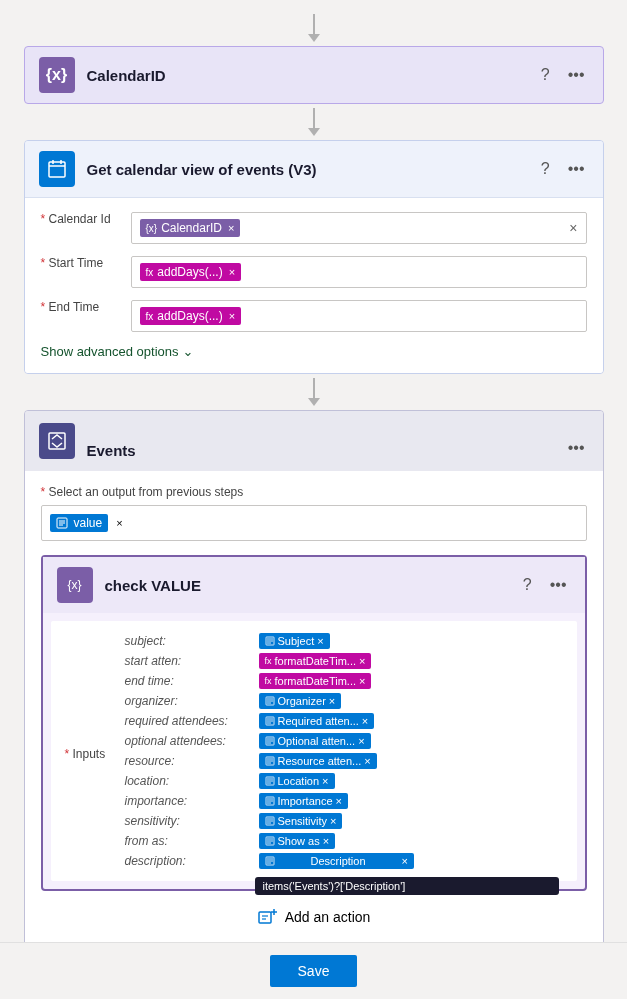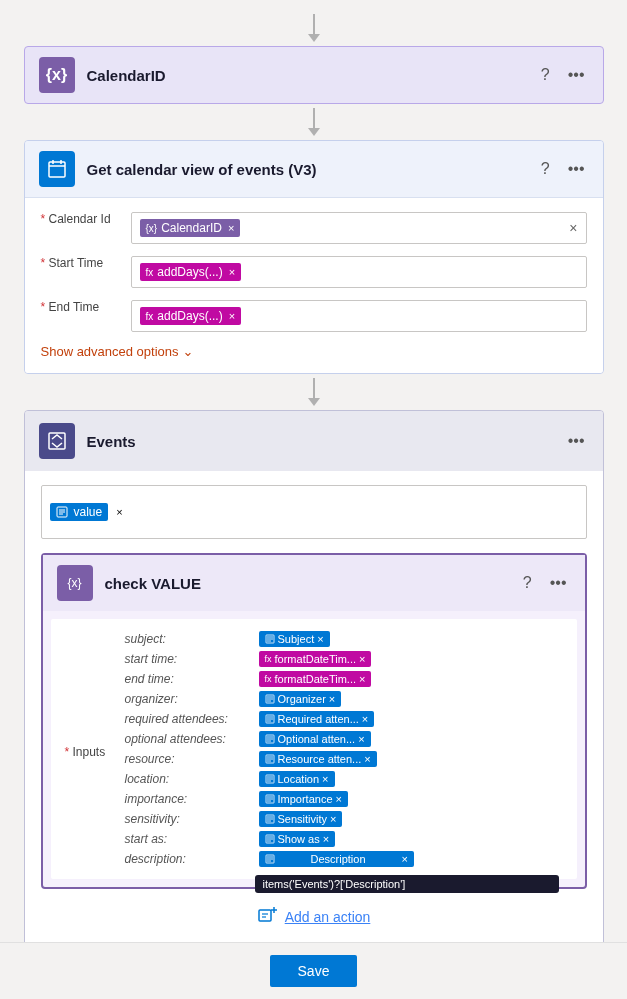--- a/index.html
+++ b/index.html
@@ -166,40 +166,40 @@
       font-size: 11px;
       margin-left: 2px;
     }
     .field-clear {
       margin-left: 6px;
       color: #666;
       cursor: pointer;
       font-size: 14px;
     }
     .show-advanced {
-      color: #c2410c;
+      color: #14532d;
       font-size: 13px;
       cursor: pointer;
       display: flex;
       align-items: center;
       gap: 4px;
       margin-top: 4px;
     }
 
     
     .events-outer {
       width: 580px;
       background: #f0f0f5;
       border: 1.5px solid #c0c0d8;
       border-radius: 4px;
       overflow: hidden;
     }
     .events-header {
       display: flex;
-      align-items: center;
+      align-items: flex-end;
       padding: 12px 14px;
       background: #e8e8f0;
     }
     .block-icon-loop {
       width: 36px;
       height: 36px;
       background: #4a4a8a;
       border-radius: 4px;
       display: flex;
       align-items: center;
@@ -217,21 +217,21 @@
       font-size: 12px;
       color: #d13438;
       margin-bottom: 6px;
     }
     .select-label span {
       color: #444;
     }
     .value-token-row {
       border: 1px solid #c8c6c4;
       border-radius: 2px;
-      padding: 17px 8px;
+      padding: 8px 8px;
       display: flex;
       align-items: center;
       gap: 6px;
       margin-bottom: 14px;
     }
     .token-blue {
       background: #0078d4;
       color: white;
     }
 
@@ -336,29 +336,28 @@
     }
 
     
     .add-action-container {
       display: flex;
       justify-content: center;
       margin: 16px 0;
     }
     .add-action-btn {
       display: flex;
-      align-items: flex-end;
+      align-items: center;
       gap: 8px;
       background: none;
       border: none;
       cursor: pointer;
-      color: #3b82f6;
+      color: #000000;
       font-size: 14px;
       font-weight: 500;
-      text-decoration: underline;
     }
 
     
     .bottom-bar {
       width: 627px;
       background: #f3f2f1;
       border-top: 1px solid #e0e0e0;
       display: flex;
       justify-content: center;
       gap: 16px;
@@ -494,20 +493,23 @@
           <path d="M5 8 L10 4 L15 8" stroke="white" stroke-width="1.5" fill="none"></path>
           <path d="M5 12 L10 16 L15 12" stroke="white" stroke-width="1.5" fill="none"></path>
         </svg>
       </div>
       <span class="block-title">Events</span>
       <div class="block-actions">
         <button class="icon-btn">•••</button>
       </div>
     </div>
     <div class="events-body">
+      <div class="select-label">
+        <span style="color:#d13438;">*</span> <span>Select an output from previous steps</span>
+      </div>
       <div class="value-token-row">
         <span class="token token-blue">
           <svg width="12" height="12" viewBox="0 0 12 12" fill="white" style="margin-right:2px;">
               <rect x="1" y="1" width="10" height="10" rx="1" stroke="white" stroke-width="1" fill="none"></rect>
               <line x1="3" y1="4" x2="9" y2="4" stroke="white" stroke-width="1"></line>
               <line x1="3" y1="6" x2="9" y2="6" stroke="white" stroke-width="1"></line>
               <line x1="3" y1="8" x2="7" y2="8" stroke="white" stroke-width="1"></line>
             </svg>
           <span>value</span>
         </span>
@@ -540,21 +542,21 @@
                       <line x1="2" y1="3" x2="8" y2="3" stroke="white" stroke-width="0.8"></line>
                       <line x1="2" y1="5" x2="8" y2="5" stroke="white" stroke-width="0.8"></line>
                       <line x1="2" y1="7" x2="6" y2="7" stroke="white" stroke-width="0.8"></line>
                     </svg>
                   Subject
                   <span style="cursor:pointer;">×</span>
                 </span>
               </div>
 
               <div class="input-item">
-                <span class="input-key">start time:</span>
+                <span class="input-key">start atten:</span>
                 <span class="token-formula-pink">
                   <span style="font-size:9px;">fx</span>
                   formatDateTim...
                   <span style="cursor:pointer;">×</span>
                 </span>
               </div>
 
               <div class="input-item">
                 <span class="input-key">end time:</span>
                 <span class="token-formula-pink">
@@ -656,21 +658,21 @@
                       <line x1="2" y1="3" x2="8" y2="3" stroke="white" stroke-width="0.8"></line>
                       <line x1="2" y1="5" x2="8" y2="5" stroke="white" stroke-width="0.8"></line>
                       <line x1="2" y1="7" x2="6" y2="7" stroke="white" stroke-width="0.8"></line>
                     </svg>
                   Sensitivity
                   <span style="cursor:pointer;">×</span>
                 </span>
               </div>
 
               <div class="input-item">
-                <span class="input-key">start as:</span>
+                <span class="input-key">from as:</span>
                 <span class="token-office">
                   <svg width="10" height="10" viewBox="0 0 10 10" fill="none">
                       <rect x="1" y="1" width="8" height="8" rx="0.5" stroke="white" fill="none" stroke-width="0.8"></rect>
                       <line x1="2" y1="3" x2="8" y2="3" stroke="white" stroke-width="0.8"></line>
                       <line x1="2" y1="5" x2="8" y2="5" stroke="white" stroke-width="0.8"></line>
                       <line x1="2" y1="7" x2="6" y2="7" stroke="white" stroke-width="0.8"></line>
                     </svg>
                   Show as
                   <span style="cursor:pointer;">×</span>
                 </span>

